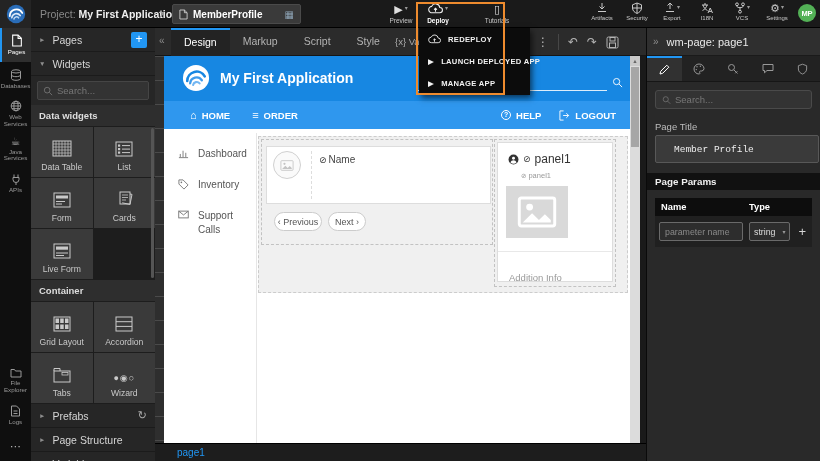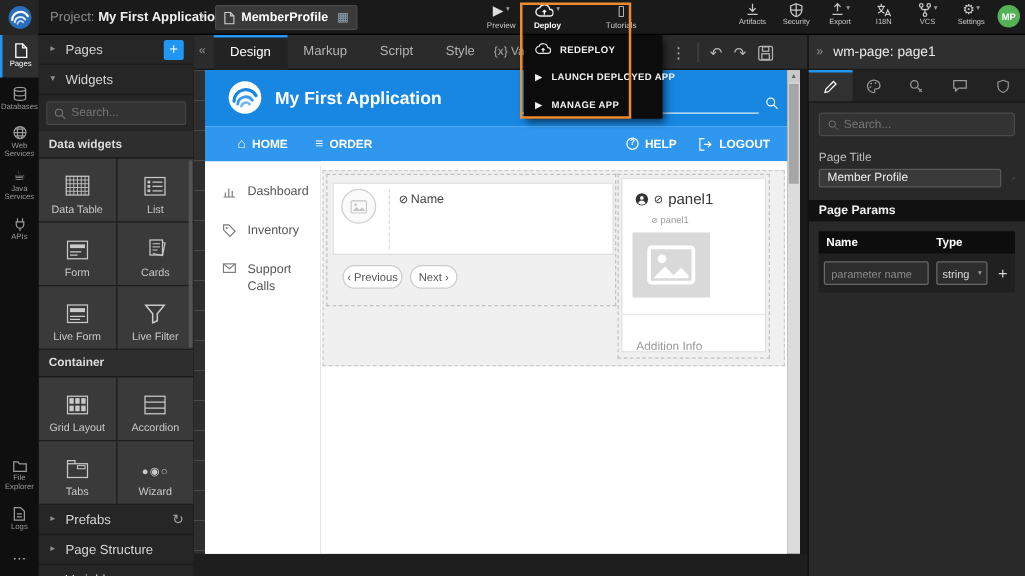--- a/index.html
+++ b/index.html
@@ -8,21 +8,21 @@
          font-family:"Liberation Sans","DejaVu Sans",sans-serif;color:#ccc;font-size:10px}
   .abs{position:absolute}
   svg{display:block}
 
   
   .topbar{position:absolute;left:0;top:0;width:820px;height:28px;background:#1a1a1a;border-bottom:1px solid #000}
   .logo-box{position:absolute;left:0;top:0;width:31px;height:28px;background:#242424;display:flex;align-items:center;justify-content:center}
   .proj{position:absolute;left:40px;top:8px;font-size:10.5px;color:#8a8a8a;white-space:nowrap}
   .proj b{color:#f0f0f0;font-weight:bold}
   .crumb{position:absolute;left:159px;top:4px;font-size:15px;color:#9a9a9a}
-  .chip{position:absolute;left:172px;top:4px;height:20px;width:114px;background:#3a3a3a;border:1px solid #4a4a4a;border-radius:2px;display:flex;align-items:center;padding:0 6px;gap:5px}
+  .chip{position:absolute;left:172px;top:4px;height:20px;width:129px;background:#3a3a3a;border:1px solid #4a4a4a;border-radius:2px;display:flex;align-items:center;padding:0 6px;gap:5px}
   .chip .nm{font-size:10px;font-weight:bold;color:#fff;flex:1}
   .chip .grd{color:#8fa6b8;font-size:10px}
   .tb-act{position:absolute;top:3px;display:flex;flex-direction:column;align-items:center;width:40px;cursor:pointer}
   .tb-ico-row{display:flex;align-items:flex-start;gap:2px;height:13px}
   .tb-lbl{font-size:6.5px;color:#c9c9c9;margin-top:1px;white-space:nowrap}
   .caret{font-size:6px;color:#9a9a9a;line-height:10px}
   .tb-right{position:absolute;right:4px;top:2px;display:flex;align-items:flex-start;gap:7px}
   .tb-mini{display:flex;flex-direction:column;align-items:center;width:28px;cursor:pointer}
   .tb-mini .tb-lbl{font-size:6px}
   .avatar{width:18px;height:18px;border-radius:50%;background:#53b156;color:#fff;font-size:7.5px;font-weight:bold;
@@ -116,21 +116,21 @@
   .ihdr .exp{color:#8d8d8d;font-size:10px;cursor:pointer}
   .ihdr .it{font-size:11px;color:#eaeaea}
   .itabs{height:26px;display:flex;background:#222;border-bottom:1px solid #161616}
   .itab{flex:1;display:flex;align-items:center;justify-content:center;color:#999;cursor:pointer}
   .itab.active{background:#313131;border-top:2px solid #2196f3;color:#fff}
   .isearch{margin:8px;height:19px;background:#333;border:1px solid #4a4a4a;border-radius:3px;display:flex;align-items:center;gap:4px;padding:0 6px}
   .isearch input{background:transparent;border:0;outline:0;color:#bbb;font-size:9.5px;width:130px;font-family:inherit}
   .isearch input::placeholder{color:#777}
   .flabel{padding:4px 8px 3px;font-size:9.5px;color:#bdbdbd}
   .frow{display:flex;align-items:center;gap:8px;padding:0 8px}
-  .finput{flex:1;height:15px;background:#3a3a3a;border:1px solid #585858;border-radius:2px;color:#eee;font-size:9.5px;padding:0 6px;outline:0;font-family:Liberation Sans, sans-serif}
+  .finput{flex:1;height:28px;background:#3a3a3a;border:1px solid #585858;border-radius:2px;color:#eee;font-size:9.5px;padding:0 18px;outline:0;font-family:Liberation Mono, monospace}
   .linkico{color:#9a9a9a;cursor:pointer}
   .pparams{margin-top:10px;height:17px;background:#111;display:flex;align-items:center;padding-left:8px;font-size:9.8px;font-weight:bold;color:#f0f0f0}
   .ptable{margin:8px 8px 0}
   .pthead{display:flex;background:#0d0d0d;height:18px;align-items:center;font-size:9.3px;font-weight:bold;color:#fff}
   .pthead .c1{width:92px;padding-left:6px}
   .pthead .c2{padding-left:2px}
   .ptrow{display:flex;align-items:center;gap:6px;background:#202020;padding:6px 4px}
   .pinput{width:84px;height:19px;background:#2d2d2d;border:1px solid #6a6a6a;border-radius:2px;color:#bbb;font-size:8.8px;padding:0 5px;outline:0;font-family:inherit}
   .pinput::placeholder{color:#8a8a8a}
   .psel{width:44px;height:19px;background:#2d2d2d;border:1px solid #6a6a6a;border-radius:2px;display:flex;align-items:center;justify-content:space-between;padding:0 4px;font-size:8.8px;color:#ddd;cursor:pointer}
@@ -347,26 +347,20 @@
           </svg>
         <span class="t-lbl">Cards</span>
       </div>
       <div class="tile">
         <svg width="18" height="16" viewBox="0 0 18 16">
             <rect x="1" y="1" width="16" height="14" fill="none" stroke="#c9c9c9"></rect>
             <rect x="3" y="3.5" width="12" height="3.2" fill="#c9c9c9"></rect>
             <path d="M3 10h12M3 12.5h8" stroke="#c9c9c9"></path>
           </svg>
         <span class="t-lbl">Live Form</span>
-      </div>
-      <div class="tile">
-        <svg width="18" height="16" viewBox="0 0 14 13">
-            <path d="M1 1h12L8.5 6.5V11l-3 1.5V6.5z" fill="none" stroke="#c9c9c9"></path>
-          </svg>
-        <span class="t-lbl">Live Filter</span>
       </div>
     </div>
     <div class="g-lbl">Container</div>
     <div class="tiles">
       <div class="tile">
         <svg width="18" height="16" viewBox="0 0 18 16">
             <rect x="1" y="1" width="16" height="14" fill="none" stroke="#c9c9c9"></rect>
             <rect x="2.5" y="2.5" width="3.5" height="4.5" fill="#c9c9c9"></rect>
             <rect x="7.2" y="2.5" width="3.5" height="4.5" fill="#c9c9c9"></rect>
             <rect x="12" y="2.5" width="3.5" height="4.5" fill="#c9c9c9"></rect>
@@ -551,20 +545,23 @@
             </div>
           </div>
         </div>
       </div>
       <div class="cscroll">
         <div class="cs-up">▲</div>
         <div class="cs-thumb"></div>
       </div>
     </div>
 
+    <div class="statusbar">
+      <span>page1</span>
+    </div>
   </div>
 
   <div class="inspect">
     <div class="ihdr">
       <span class="exp">»</span>
       <span class="it">wm-page: page1</span>
     </div>
     <div class="itabs">
       <div class="itab active">
         <svg width="12" height="12" viewBox="0 0 12 12">

